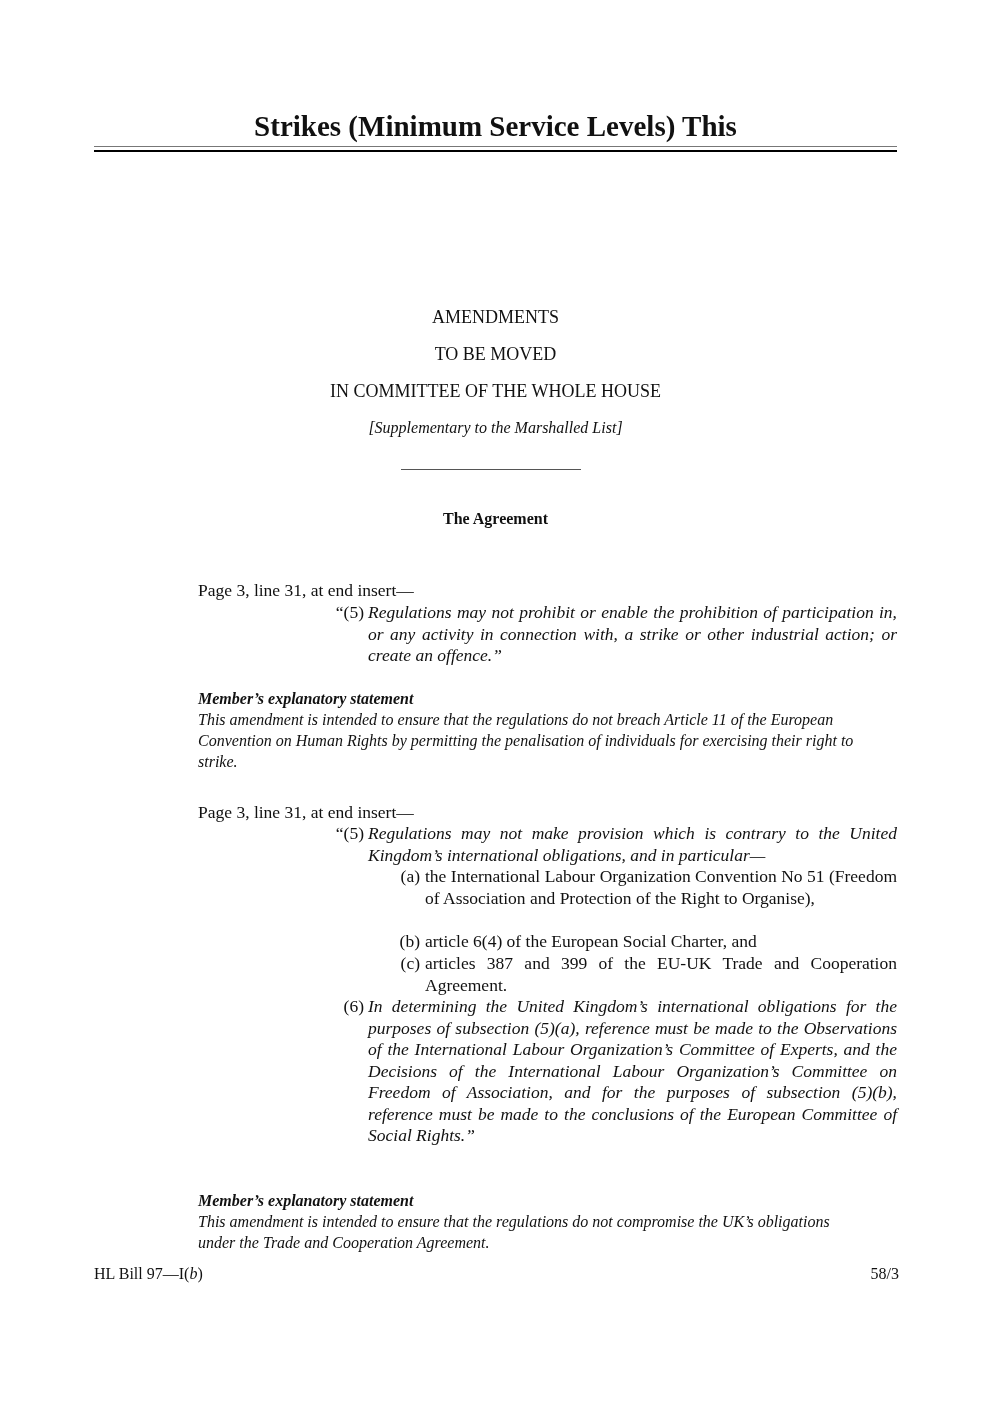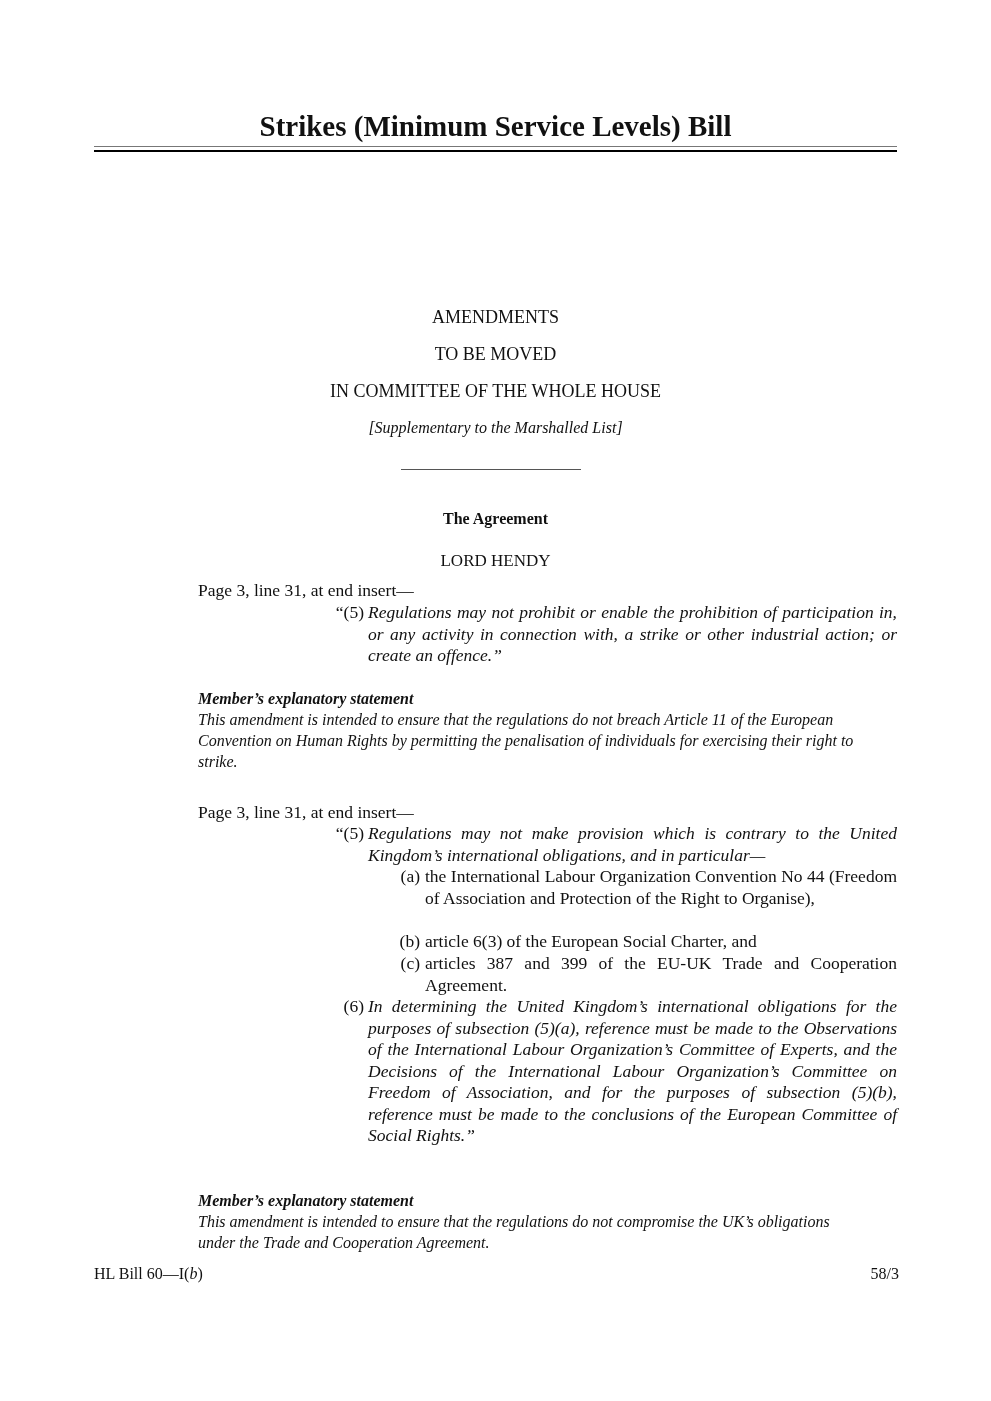--- a/index.html
+++ b/index.html
@@ -120,70 +120,69 @@
       top: 1264px;
       font-size: 16px;
       line-height: 20px;
     }
   </style>
 </head>
 <body>
 
 <div class="page">
 
-  <div class="title">Strikes (Minimum Service Levels) Bill</div>
+  <div class="title">Strikes (Minimum Service Levels) This</div>
   <div class="rule-thin"></div>
   <div class="rule-thick"></div>
 
   <div class="centered" style="top:306px;">AMENDMENTS</div>
   <div class="centered" style="top:343px;">TO BE MOVED</div>
   <div class="centered" style="top:380px;">IN COMMITTEE OF THE WHOLE HOUSE</div>
   <div class="centered italic" style="top:417px;">[Supplementary to the Marshalled List]</div>
 
   <div class="short-rule"></div>
 
   <div class="centered bold" style="top:508px;">The Agreement</div>
-  <div class="centered" style="top:550px; font-size:17px;">LORD HENDY</div>
 
   <div class="block lead" style="top:580px;">Page 3, line 31, at end insert—</div>
   <div class="clause" style="top:602px;">
     <span class="num">“(5)</span>
     <div class="txt">Regulations may not prohibit or enable the prohibition of participation in, or any activity in connection with, a strike or other industrial action; or create an offence.”</div>
   </div>
 
   <div class="stmt" style="top:688px;">
     <div class="head">Member’s explanatory statement</div>
     <div style="width:665px;">This amendment is intended to ensure that the regulations do not breach Article 11 of the European Convention on Human Rights by permitting the penalisation of individuals for exercising their right to strike.</div>
   </div>
 
   <div class="block lead" style="top:802px;">Page 3, line 31, at end insert—</div>
   <div class="clause" style="top:823px;">
     <span class="num">“(5)</span>
     <div class="txt">Regulations may not make provision which is contrary to the United Kingdom’s international obligations, and in particular—</div>
   </div>
 
   <div class="para" style="top:866px;">
     <span class="num">(a)</span>
-    <div class="txt">the International Labour Organization Convention No 44 (Freedom of Association and Protection of the Right to Organise),</div>
+    <div class="txt">the International Labour Organization Convention No 51 (Freedom of Association and Protection of the Right to Organise),</div>
   </div>
   <div class="para" style="top:931px;">
     <span class="num">(b)</span>
-    <div class="txt">article 6(3) of the European Social Charter, and</div>
+    <div class="txt">article 6(4) of the European Social Charter, and</div>
   </div>
   <div class="para" style="top:953px;">
     <span class="num">(c)</span>
     <div class="txt">articles 387 and 399 of the EU-UK Trade and Cooperation Agreement.</div>
   </div>
 
   <div class="clause" style="top:996px;">
     <span class="num">(6)</span>
     <div class="txt">In determining the United Kingdom’s international obligations for the purposes of subsection (5)(a), reference must be made to the Observations of the International Labour Organization’s Committee of Experts, and the Decisions of the International Labour Organization’s Committee on Freedom of Association, and for the purposes of subsection (5)(b), reference must be made to the conclusions of the European Committee of Social Rights.”</div>
   </div>
 
   <div class="stmt" style="top:1190px;">
     <div class="head">Member’s explanatory statement</div>
     <div style="width:665px;">This amendment is intended to ensure that the regulations do not compromise the UK’s obligations under the Trade and Cooperation Agreement.</div>
   </div>
 
-  <div class="footer" style="left:94px;"><span>HL Bill 60—I(</span><i>b</i><span>)</span></div>
+  <div class="footer" style="left:94px;"><span>HL Bill 97—I(</span><i>b</i><span>)</span></div>
   <div class="footer" style="right:92px;">58/3</div>
 
 </div>
 
 </body></html>

